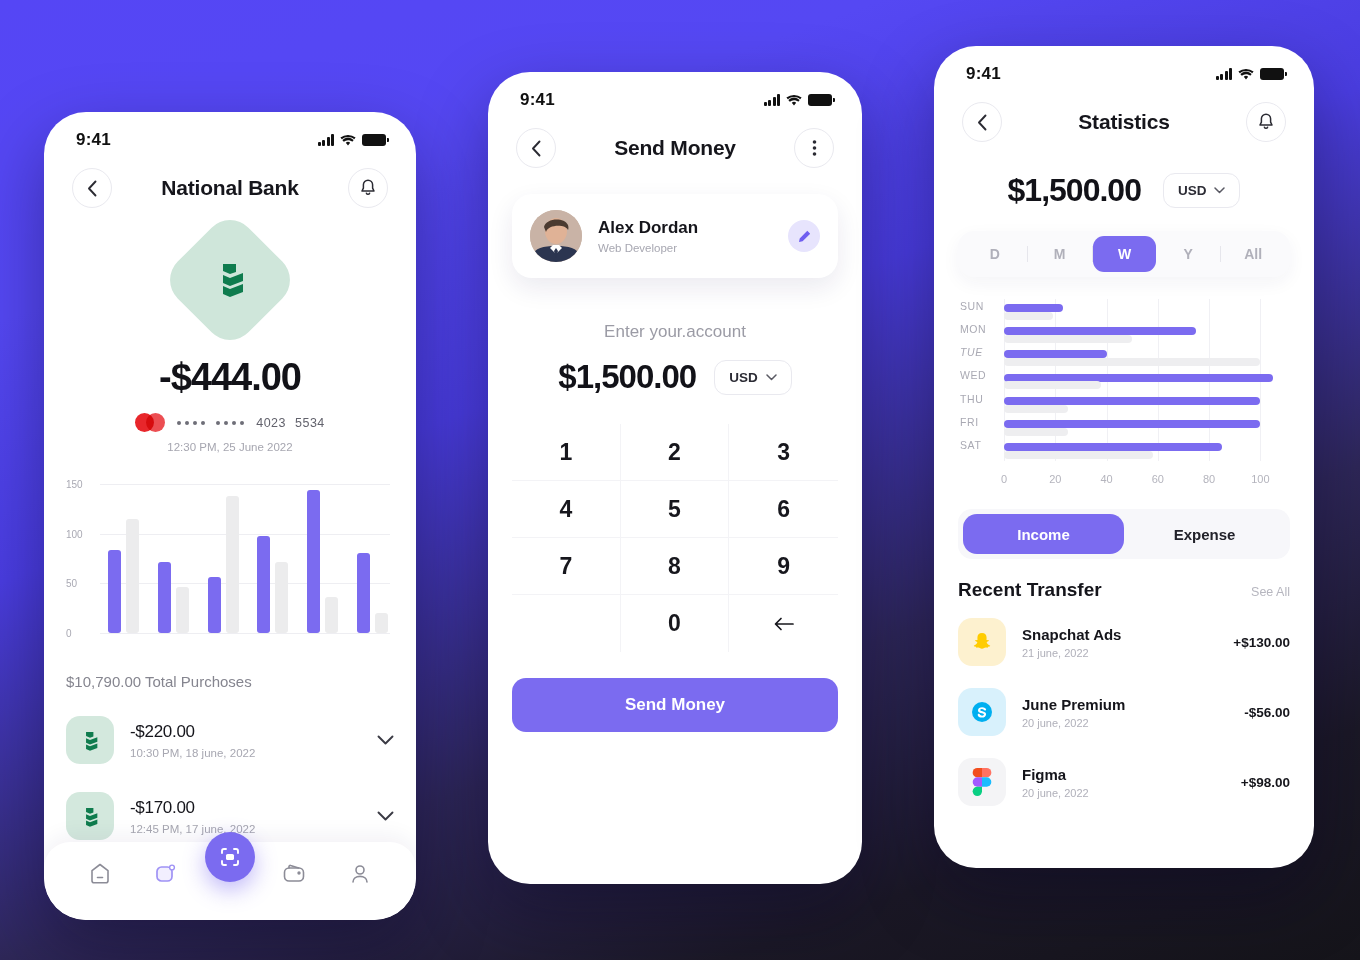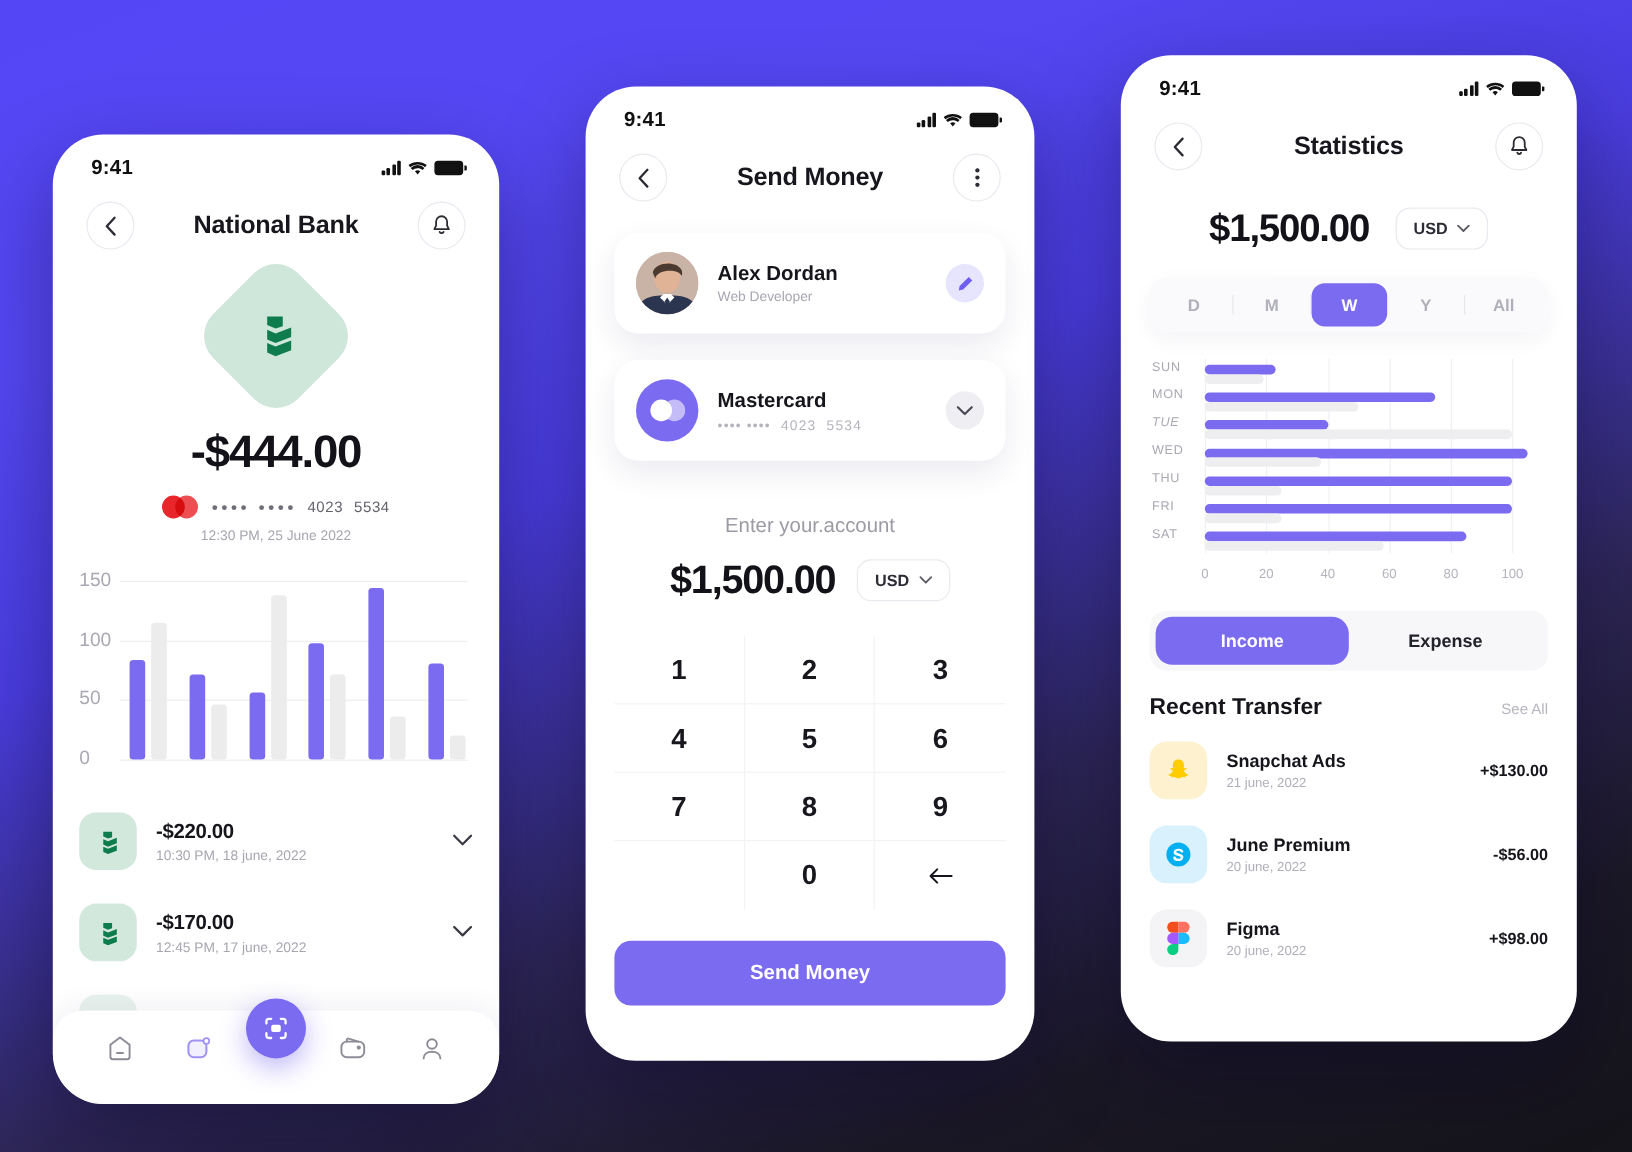--- a/index.html
+++ b/index.html
@@ -59,34 +59,34 @@
   .dots { display:flex; gap:11px; }
   .dots b { display:flex; gap:4px; }
   .dots b i { width:4px;height:4px;border-radius:50%;background:#6e6e78; display:block;}
   .card-digits { font-size: 12.5px; color:#62626c; letter-spacing:.5px; display:flex; gap:9px;}
   .stamp { text-align:center; font-size: 11.5px; color:#a6a6b0; margin-top: 9px; }
 
   
   .vchart { margin: 26px 22px 0 22px; position:relative; height: 172px; }
   .vc-grid { position:absolute; left:34px; right:4px; top:0; bottom:18px; }
   .vc-grid .line { position:absolute; left:0; right:0; height:1px; background:#eeeef2; }
-  .vc-ylab { position:absolute; left:0; transform: translateY(-50%); font-size:16px; color:#a9a9b3; }
+  .vc-ylab { position:absolute; left:0; transform: translateY(-50%); font-size:10px; color:#a9a9b3; }
   .vc-bars { position:absolute; left:42px; right:6px; bottom:18px; top:0; display:flex; align-items:flex-end; justify-content:space-between; }
   .vc-group { display:flex; align-items:flex-end; gap:5px; }
   .vc-bar { width:13px; border-radius:3px; }
   .vc-bar.p { background:#7b6bf0; }
   .vc-bar.g { background:#ececed; }
   .total { margin: 22px 22px 0; font-size: 15px; color:#85858f; }
 
   
   .tx-list { margin: 12px 22px 0; }
   .tx { display:flex; align-items:center; gap:16px; padding: 14px 0; }
   .tx-ico { width:48px;height:48px;border-radius:14px;background:#d3e8dd;display:flex;align-items:center;justify-content:center;flex:0 0 auto;}
   .tx-main { flex:1; }
-  .tx-amt { font-size:17px; font-weight:700; color:#15151b; letter-spacing:-.3px;}
+  .tx-amt { font-size:17px; font-weight:400; color:#15151b; letter-spacing:-.3px;}
   .tx-date { font-size:11.5px; color:#a7a7b1; margin-top:5px;}
   .chev { color:#3a3a44; }
 
   .tabbar {
     position:absolute; left:0; right:0; bottom:0; height: 78px; background:#fff;
     border-radius: 26px 26px 42px 42px; box-shadow: 0 -6px 22px rgba(30,20,80,.06);
     display:flex; align-items:center; justify-content:space-around; padding: 0 24px 10px;
   }
   .fab {
     position:absolute; left:50%; transform:translateX(-50%); bottom: 38px;
@@ -270,20 +270,21 @@
             <div class="vc-bar p" style="height: 143.071px;"></div>
             <div class="vc-bar g" style="height: 35.7677px;"></div>
           </div>
           <div class="vc-group">
             <div class="vc-bar p" style="height: 80.4774px;"></div>
             <div class="vc-bar g" style="height: 19.871px;"></div>
           </div>
         </div>
   </div>
 
+  <div class="total">$10,790.00 Total Purchoses</div>
 
   <div class="tx-list">
     <div class="tx">
       <span class="tx-ico">
         <svg width="26" height="26" viewBox="0 0 46 46">
               <path d="M16 9h13v8l-6 2-7-3V9z" fill="#0f7c4e"></path>
               <path d="M16 20l7 3 13-5v8l-13 5-7-3v-8z" fill="#0f7c4e"></path>
               <path d="M16 31l7 3 13-5v8l-13 5-7-3v-8z" fill="#0f7c4e"></path>
             </svg>
       </span>
@@ -404,39 +405,20 @@
       <span class="p2-name" style="display:block">Alex Dordan</span>
       <span class="p2-sub" style="display:block">Web Developer</span>
     </span>
     <span class="p2-act">
       <svg width="15" height="15" viewBox="0 0 15 15">
             <path d="M10.3 1.8l2.9 2.9-7.6 7.6-3.6.7.7-3.6 7.6-7.6z" fill="#6f5ef0"></path>
           </svg>
     </span>
   </div>
 
-  <div class="p2-card" style="margin-top:22px">
-    <span class="mc-purple">
-          <span class="c1"></span>
-          <span class="c2"></span>
-        </span>
-    <span>
-      <span class="p2-name" style="display:block">Mastercard</span>
-      <span class="p2-digits" style="display:block">
-        <span>•••• ••••</span>
-        &nbsp;<span>4023</span>
-        &nbsp;<span>5534</span>
-      </span>
-    </span>
-    <span class="p2-act grey">
-      <svg width="14" height="9" viewBox="0 0 14 9">
-            <path d="M1.2 1.3L7 7l5.8-5.7" stroke="#4a4a55" stroke-width="1.8" fill="none" stroke-linecap="round" stroke-linejoin="round"></path>
-          </svg>
-    </span>
-  </div>
 
   <div class="enter-label">Enter your.account</div>
 
   <div class="amount-row">
     <span class="amount-big">$1,500.00</span>
     <span class="cur-chip">
       <span>USD</span>
       <svg width="11" height="7" viewBox="0 0 11 7">
             <path d="M1 1l4.5 4.5L10 1" stroke="#5a5a64" stroke-width="1.5" fill="none" stroke-linecap="round" stroke-linejoin="round"></path>
           </svg>

